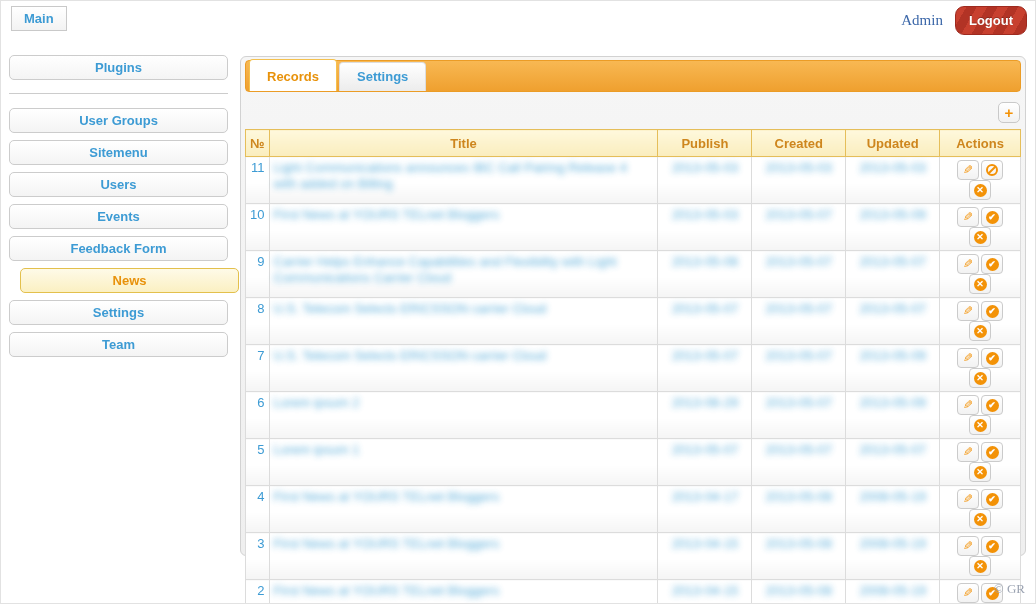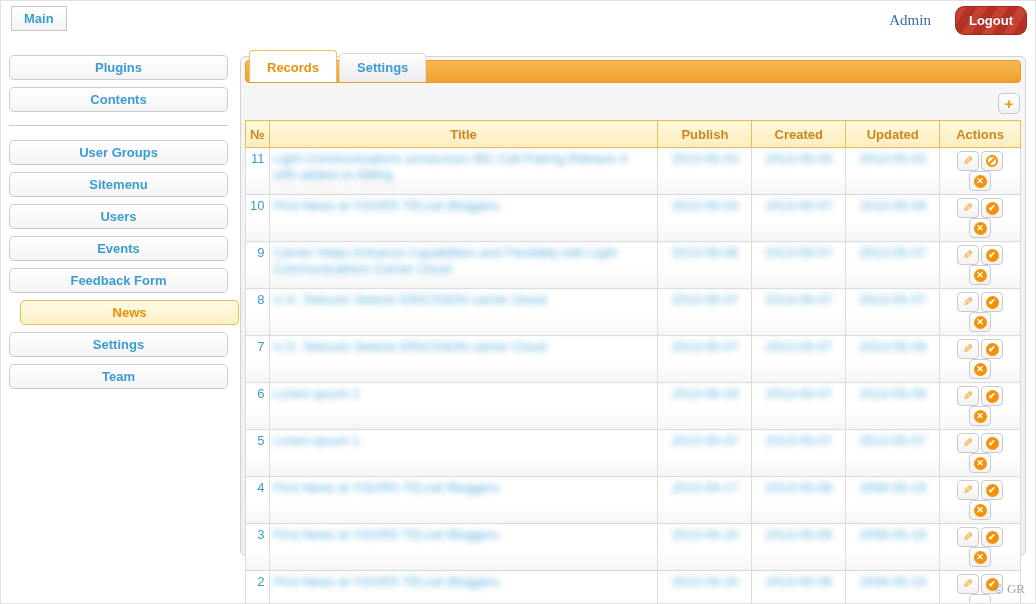--- a/index.html
+++ b/index.html
@@ -12,21 +12,21 @@
     overflow:hidden;
   }
   
   .topbar { position:absolute; top:0; left:0; right:0; height:38px; }
   .btn-main {
     position:absolute; top:5px; left:10px;
     padding:4px 12px; font-size:13px; font-weight:bold; color:#3d9bd4;
     background:linear-gradient(#ffffff,#f3f3f3);
     border:1px solid #c9c9c9; border-radius:0; cursor:pointer;
   }
-  .top-right { position:absolute; top:5px; right:8px; display:flex; align-items:center; gap:24px; }
+  .top-right { position:absolute; top:5px; right:8px; display:flex; align-items:center; gap:12px; }
   .admin-link {
     font-family:"Liberation Serif", serif; font-size:15px; color:#3a66a8;
     text-decoration:none; cursor:pointer;
   }
   .btn-logout {
     padding:6px 13px; font-size:13px; font-weight:bold; color:#fff;
     background:repeating-linear-gradient(120deg,#c8402f 0 9px,#b23325 9px 18px);
     border:1px solid #9e2a1f; border-radius:9px; cursor:pointer;
     text-shadow:0 -1px 0 rgba(0,0,0,.25);
   }
@@ -45,21 +45,21 @@
     margin-left:11px;
   }
   .side-divider { height:1px; background:#cccccc; margin:13px 0 14px 0; border:none; }
   
   .panel {
     position:absolute; left:239px; top:55px; right:9px; bottom:47px;
     background:linear-gradient(#f6f6f6,#efefef);
     border:1px solid #d2d2d2; border-radius:6px;
   }
   .tabbar {
-    margin:3px 4px 0 4px; height:23px; border-radius:4px;
+    margin:3px 4px 0 4px; height:32px; border-radius:4px;
     background:linear-gradient(#f8b853,#efa02f);
     border:1px solid #eb9c26;
     display:flex; align-items:flex-end; padding-left:3px; position:relative;
   }
   .tab {
     font-size:13px; font-weight:bold; cursor:pointer;
     padding:6px 17px 7px 17px; margin-right:2px;
     border-radius:4px 4px 0 0; color:#3d9bd4;
     background:linear-gradient(#ffffff,#ececec);
     border:1px solid #dddddd; border-bottom:none;
@@ -124,21 +124,20 @@
 <div class="topbar">
   <button class="btn-main">Main</button>
   <div class="top-right">
     <a class="admin-link">Admin</a>
     <button class="btn-logout">Logout</button>
   </div>
 </div>
 
 <div class="sidebar">
   <button class="side-btn">Plugins</button>
-  <button class="side-btn">Contents</button>
   <hr class="side-divider">
   <button class="side-btn">User Groups</button>
   <button class="side-btn">Sitemenu</button>
   <button class="side-btn">Users</button>
   <button class="side-btn">Events</button>
   <button class="side-btn">Feedback Form</button>
   <button class="side-btn active">News</button>
   <button class="side-btn">Settings</button>
   <button class="side-btn">Team</button>
 </div>

